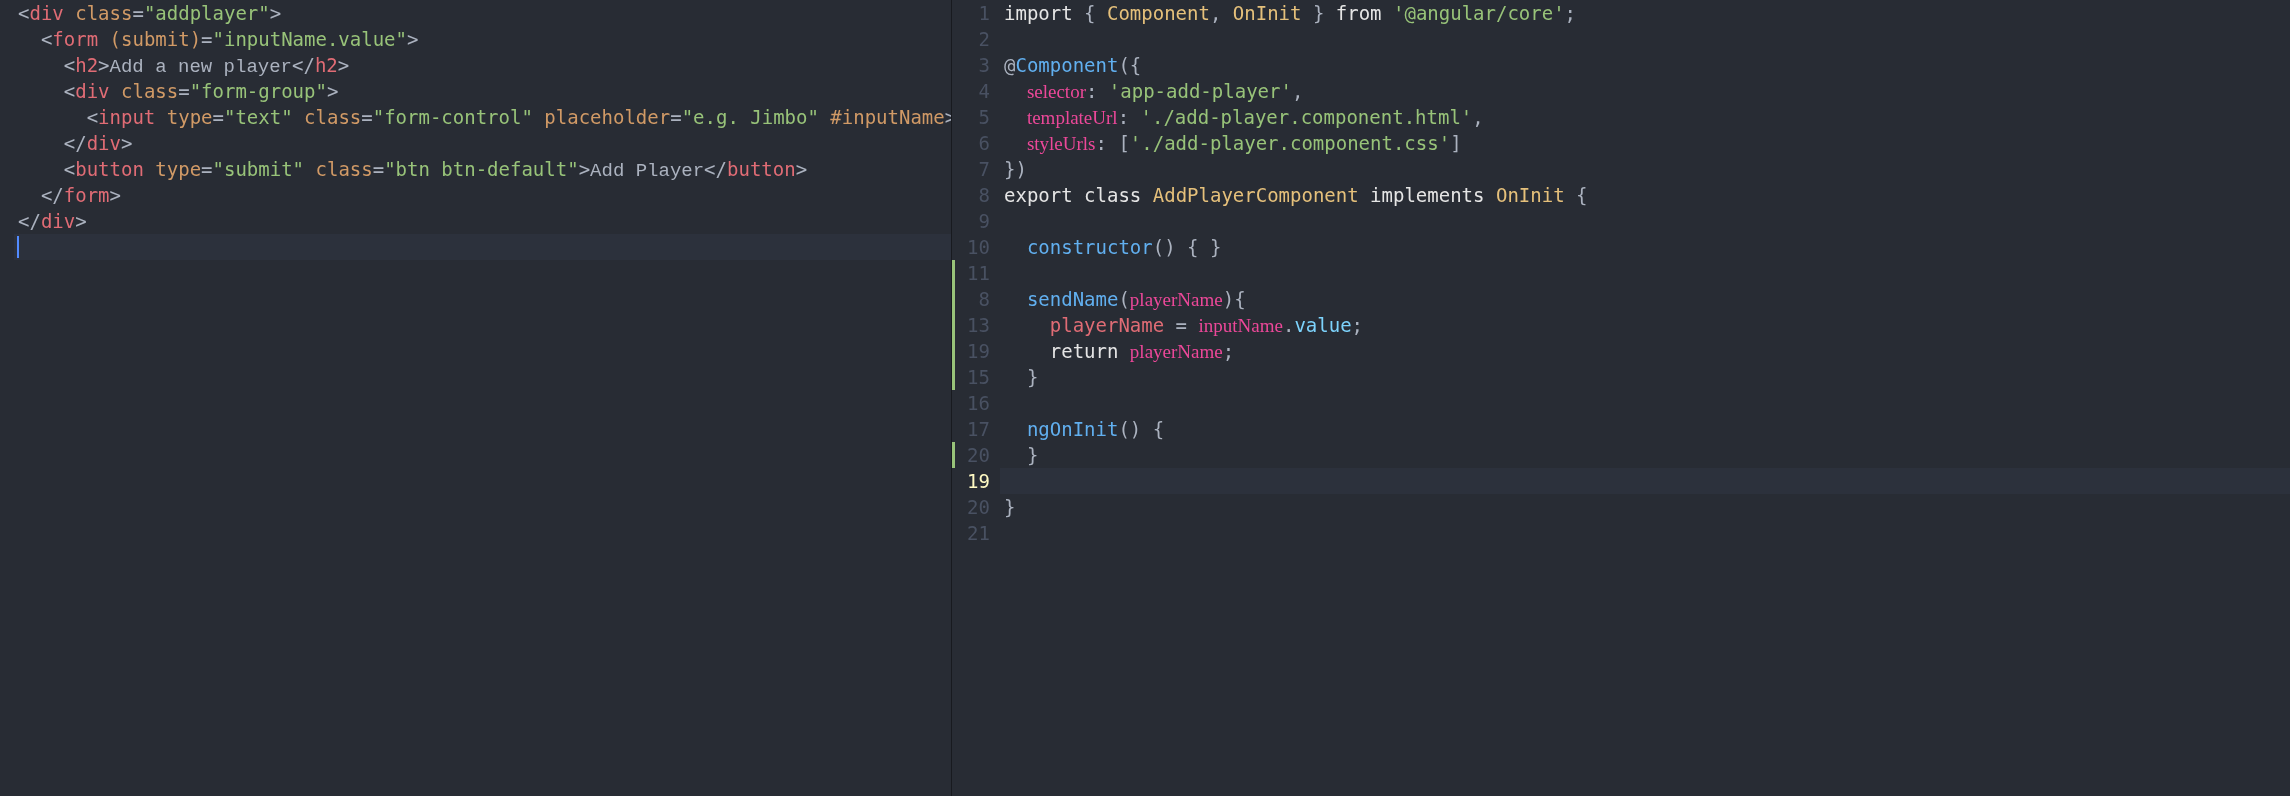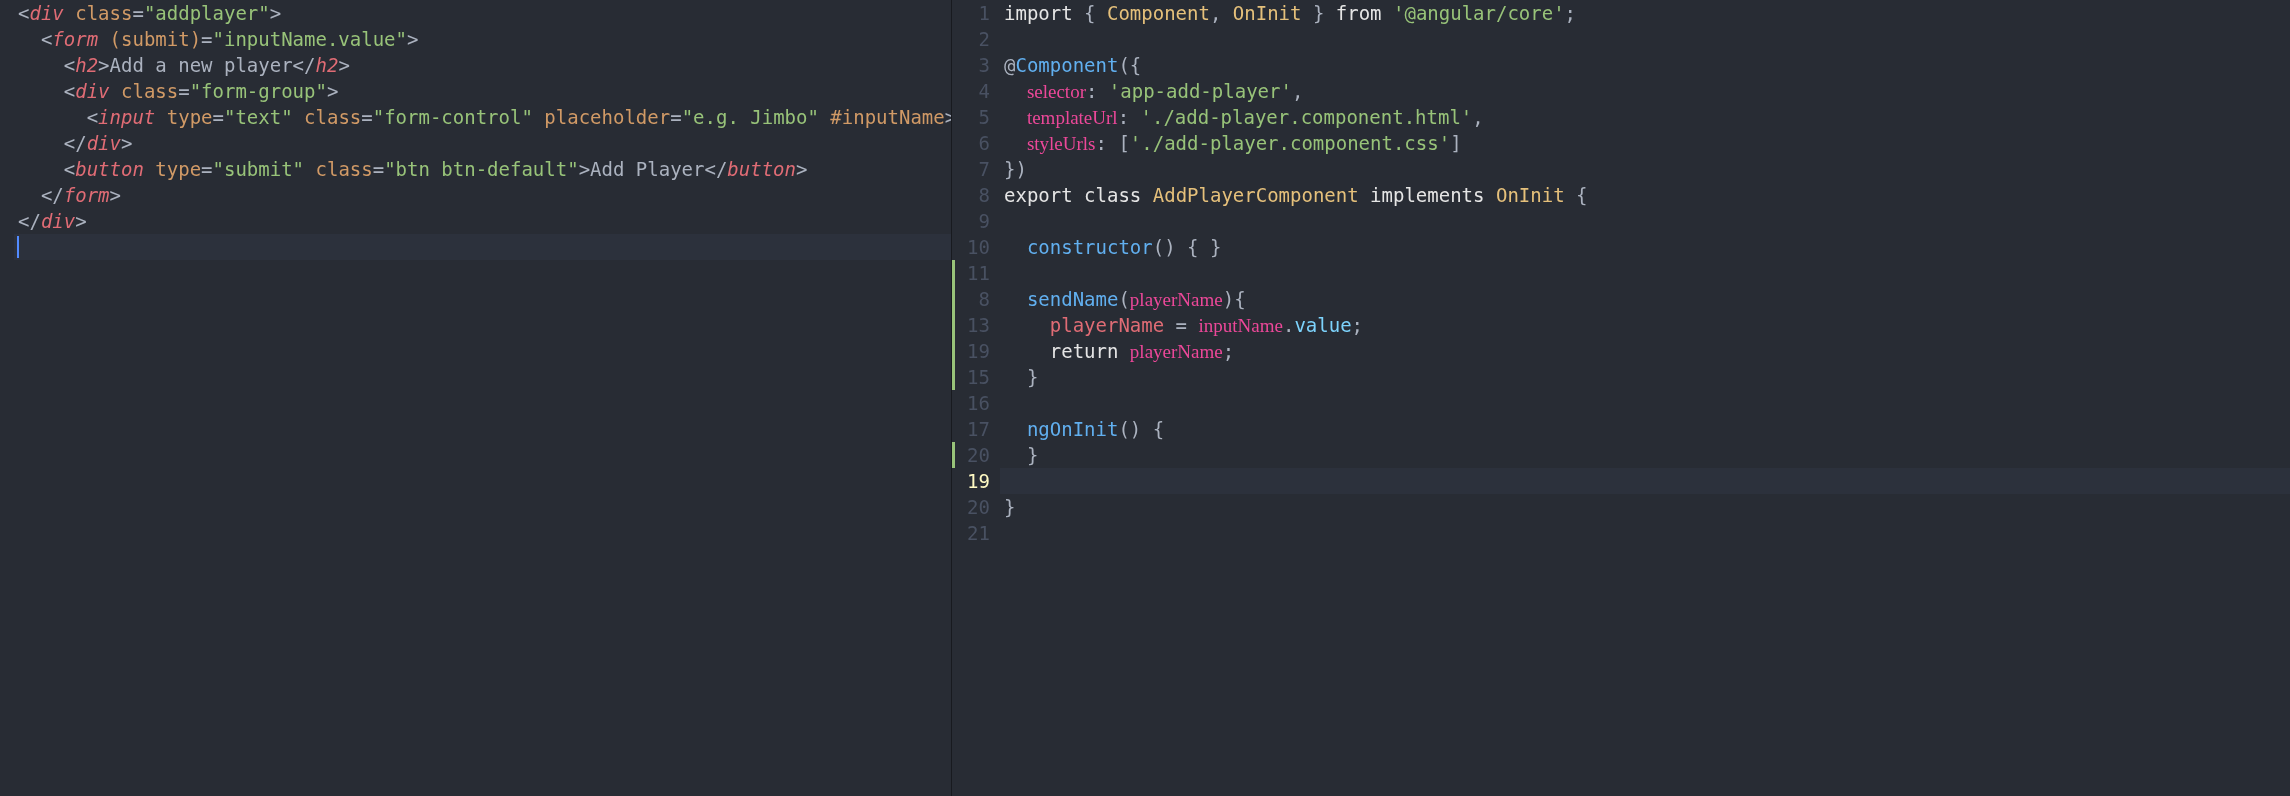--- a/index.html
+++ b/index.html
@@ -69,27 +69,27 @@
   }
   .git-add {
     position: absolute;
     left: 0;
     width: 3px;
     background: #98c379;
   }
 
   
   .pun   { color: #abb2bf; }  
-  .tag   { color: #e06c75; font-style: italic; }  
+  .tag   { color: #e06c75; }  
   .attr  { color: #d19a66; }  
   .str   { color: #98c379; }  
   .kw    { color: #e5e5e5; }  
   .fn    { color: #61afef; }  
   .cls   { color: #e5c07b; }  
-  .txt   { color: #abb2bf; }  
+  .txt   { color: #abb2bf; font-family: Liberation Mono, monospace; }  
   .prop  { color: #7dd3fc; }  
   .var   { color: #e06c75; }  
   .ident { color: #ec4899; font-family: Liberation Serif, serif; }  
 </style>
 </head>
 <body>
 
 <div class="split">
 
   <div class="pane pane-left">

